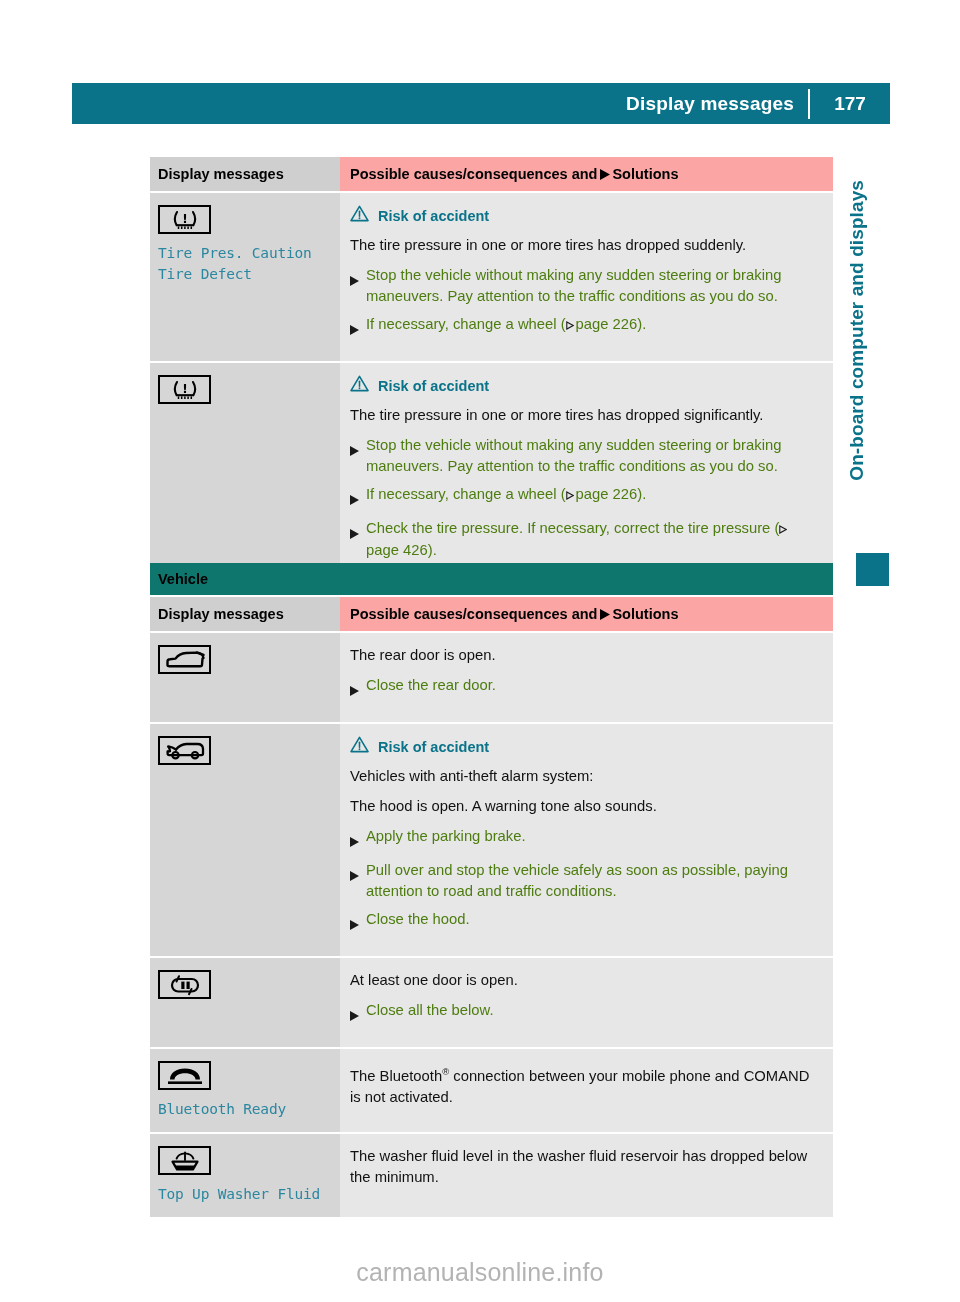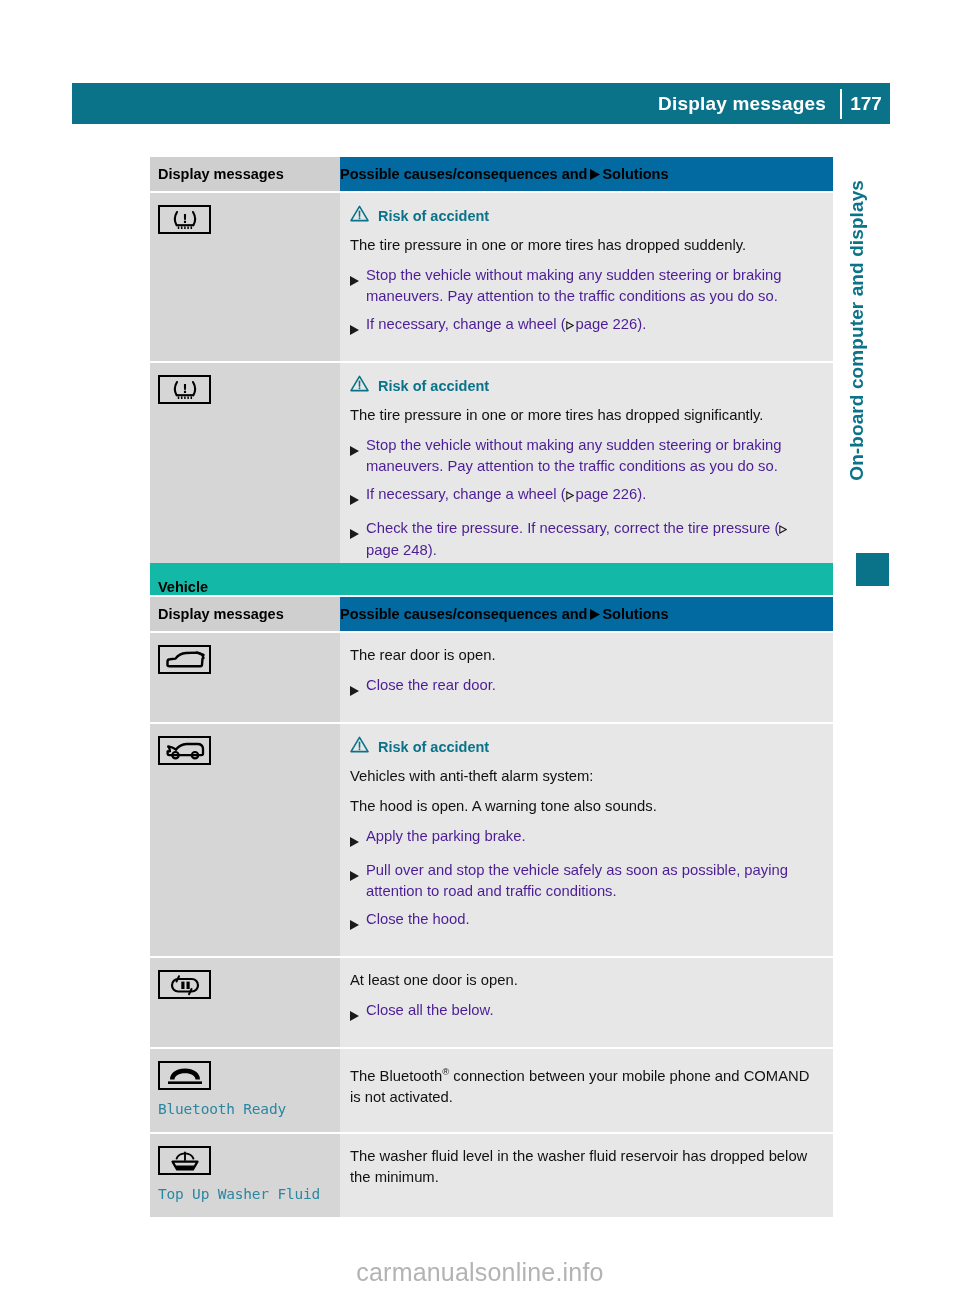--- a/index.html
+++ b/index.html
@@ -36,21 +36,21 @@
   }
   .header-sep {
     width: 2px;
     height: 30px;
     background: #ffffff;
   }
   .header-page {
     color: #ffffff;
     font-size: 19px;
     font-weight: bold;
-    width: 48px;
+    width: 80px;
     text-align: center;
   }
 
   
   .sidebar-label {
     position: absolute;
     left: 846px;
     top: 180px;
     width: 36px;
     color: #0a7389;
@@ -73,24 +73,24 @@
   
   .table-block {
     position: absolute;
     left: 150px;
     width: 683px;
   }
   #table-tires { top: 157px; }
   #section-vehicle { top: 563px; }
 
   .section-title {
-    background: #14b8a6;
+    background: #0f766e;
     height: 32px;
     display: flex;
-    align-items: flex-end;
+    align-items: center;
     padding-left: 8px;
     font-size: 14.5px;
     font-weight: bold;
     color: #000000;
     box-sizing: border-box;
   }
 
   .thead {
     display: flex;
     height: 34px;
@@ -99,24 +99,24 @@
   .thead .th-left {
     width: 190px;
     background: #cfcfcf;
     display: flex;
     align-items: center;
     padding-left: 8px;
     box-sizing: border-box;
   }
   .thead .th-right {
     flex: 1;
-    background: #0369a1;
-    display: flex;
-    align-items: center;
-    padding-left: 0;
+    background: #fca5a5;
+    display: flex;
+    align-items: center;
+    padding-left: 10px;
     box-sizing: border-box;
   }
   .th-text {
     font-size: 14.5px;
     font-weight: bold;
     color: #000000;
     white-space: nowrap;
   }
   .th-text .inline-tri {
     display: inline-block;
@@ -180,21 +180,21 @@
     font-size: 14.8px;
     line-height: 21px;
     color: #111111;
     margin-bottom: 9px;
   }
   .para:last-child { margin-bottom: 0; }
   .bullet {
     display: flex;
     font-size: 14.8px;
     line-height: 21px;
-    color: #4c1d95;
+    color: #4d7c0f;
     margin-bottom: 7px;
   }
   .bullet:last-child { margin-bottom: 0; }
   .bullet .b-tri {
     flex: 0 0 auto;
     margin-right: 7px;
     padding-top: 6px;
   }
   .bullet .b-text { flex: 1; }
   .xref-tri {
@@ -252,20 +252,21 @@
       <g stroke="#000" stroke-width="1.5">
         <line x1="10.5" y1="17.4" x2="10.5" y2="20"></line>
         <line x1="13.7" y1="17.4" x2="13.7" y2="20"></line>
         <line x1="16.9" y1="17.4" x2="16.9" y2="20"></line>
         <line x1="20.1" y1="17.4" x2="20.1" y2="20"></line>
         <line x1="23.3" y1="17.4" x2="23.3" y2="20"></line>
       </g>
     </svg>
             </span>
           </div>
+          <div class="msg-text">Tire Pres. Caution<br>Tire Defect</div>
         </div>
         <div class="td-right">
           <div class="warn-head">
             <span class="warn-tri"><svg width="19" height="17" viewBox="0 0 19 17">
     <polygon points="9.5,1.4 18,15.6 1,15.6" fill="none" stroke="#0a7389" stroke-width="1.6" stroke-linejoin="round"></polygon>
     <line x1="9.5" y1="6.3" x2="9.5" y2="11.2" stroke="#0a7389" stroke-width="1.6" stroke-linecap="round"></line>
     <circle cx="9.5" cy="13.3" r="0.95" fill="#0a7389"></circle>
   </svg></span>
             <span class="warn-label">Risk of accident</span>
           </div>
@@ -329,21 +330,21 @@
             <span class="b-text">If necessary, change a wheel (<span class="xref-tri"><svg width="8" height="9" viewBox="0 0 8 9">
                   <polygon points="0.8,0.9 7.2,4.5 0.8,8.1" fill="none" stroke="#1a1a1a" stroke-width="1.1"></polygon>
                 </svg></span><span>page 226</span>).</span>
           </div>
           <div class="bullet">
             <span class="b-tri"><svg width="9" height="10" viewBox="0 0 9 10">
                 <polygon points="0,0 9,5 0,10" fill="#1a1a1a"></polygon>
               </svg></span>
             <span class="b-text">Check the tire pressure. If necessary, correct the tire pressure (<span class="xref-tri"><svg width="8" height="9" viewBox="0 0 8 9">
                   <polygon points="0.8,0.9 7.2,4.5 0.8,8.1" fill="none" stroke="#1a1a1a" stroke-width="1.1"></polygon>
-                </svg></span><span>page 248</span>).</span>
+                </svg></span><span>page 426</span>).</span>
           </div>
         </div>
       </div>
     </div>
 </div>
 
 <div class="table-block" id="section-vehicle">
   <div class="section-title">
     <span>Vehicle</span>
   </div>

